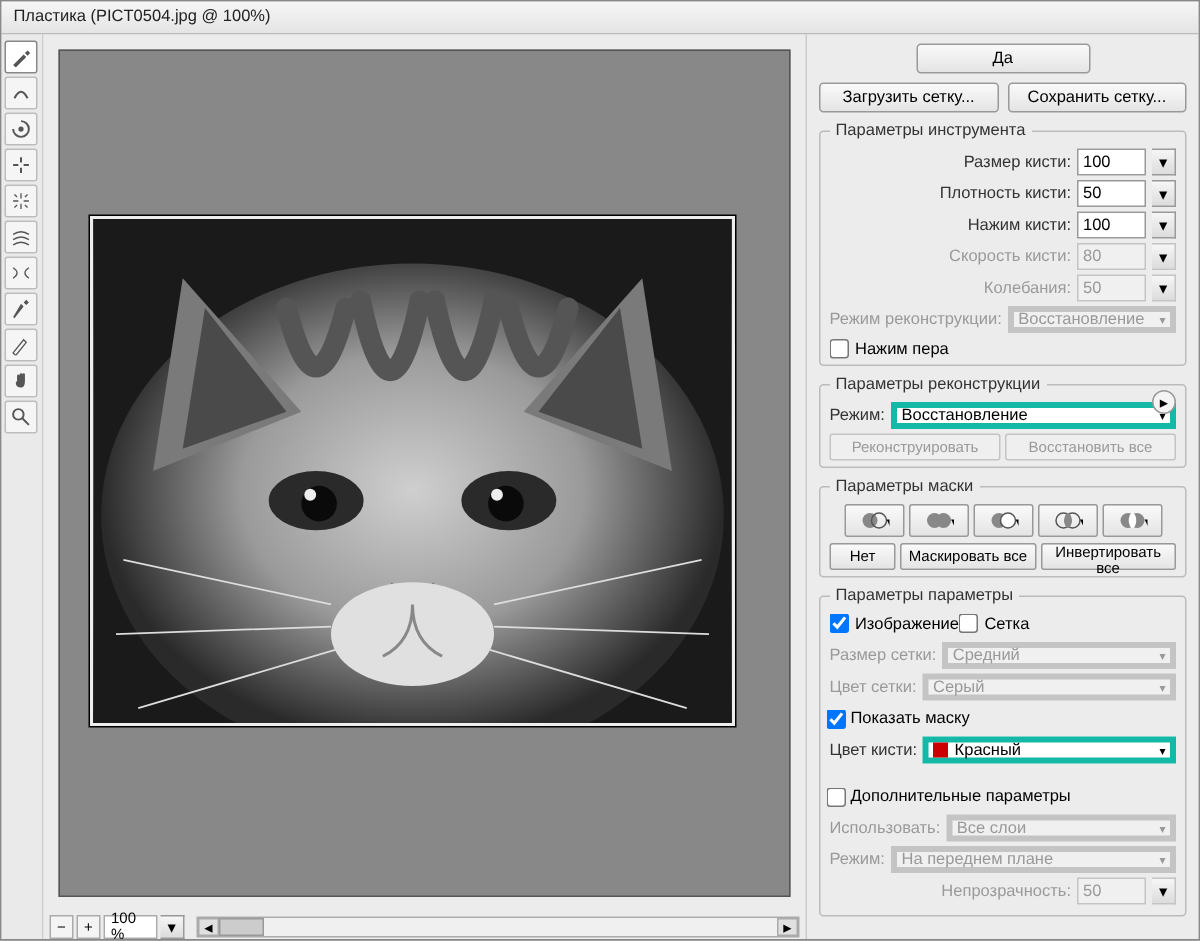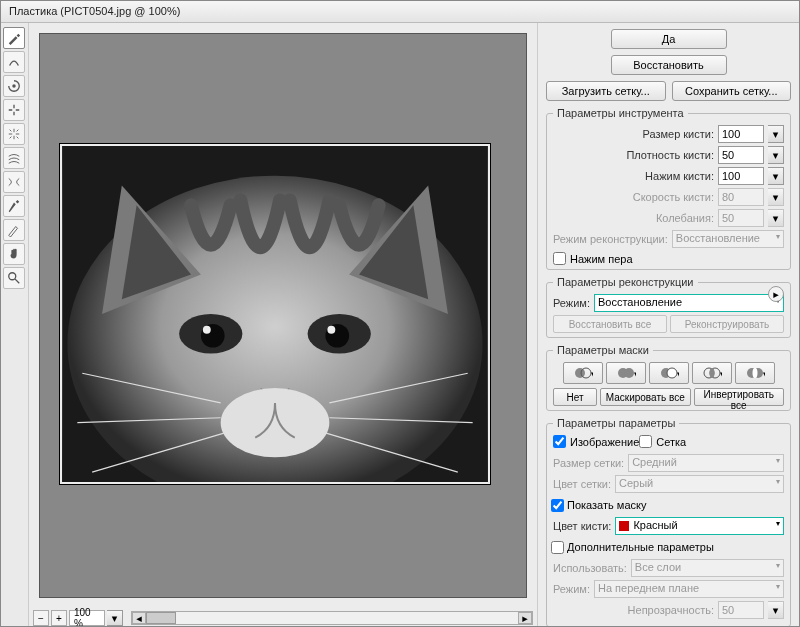--- a/index.html
+++ b/index.html
@@ -27,21 +27,21 @@
   .row2 .bigbtn { flex:1; margin:0;}
   fieldset { border:1px solid #bbb; border-radius:3px; margin-bottom:6px; padding: 6px 6px 4px 6px; position:relative;}
   legend { padding: 0 4px; color:#333; font-size:11px;}
   .field { display:flex; align-items:center; justify-content:flex-end; gap:4px; margin-bottom:3px;}
   .field label { text-align:right; color:#333; }
   .field.disabled label, .field.disabled .txt { color:#9a9a9a; }
   .txt { width:46px; height:18px; border:1px solid #999; background:#fff; padding:1px 3px; }
   .txt.dis { background:#f0f0f0; color:#999; border-color:#c4c4c4;}
   .ddbtn { width:16px; height:18px; border:1px solid #999; border-left:none; background:linear-gradient(#f6f6f6,#dcdcdc); display:flex; align-items:center; justify-content:center; cursor:pointer;}
   .ddbtn.dis { border-color:#c4c4c4; cursor:default;}
-  .select { flex:1; height:18px; border:1px solid #14b8a6; background:#fff; padding:1px 3px; display:flex; align-items:flex-start; justify-content:space-between; cursor:pointer;}
+  .select { flex:1; height:18px; border:4px solid #14b8a6; background:#fff; padding:1px 3px; display:flex; align-items:center; justify-content:space-between; cursor:pointer;}
   .select.dis { background:#f0f0f0; border-color:#c4c4c4; color:#999; cursor:default;}
   .select .tri { font-size:8px;}
   .chk { display:flex; align-items:center; gap:4px; }
   .chk input { width:13px; height:13px; }
   .round { position:absolute; right:6px; top:-2px; width:16px; height:16px; border-radius:50%; border:1px solid #999; background:#f4f4f4; display:flex;align-items:center;justify-content:center; cursor:pointer;}
   .maskrow { display:flex; gap:3px; justify-content:center; margin-bottom:4px;}
   .maskbtn { width:40px; height:22px; border:1px solid #999; background:linear-gradient(#fafafa,#e4e4e4); display:flex; align-items:center; justify-content:center; cursor:pointer; border-radius:2px;}
   .maskbtn svg { width:20px; height:14px;}
   .btnrow { display:flex; gap:3px; }
   .btnrow .sbtn { flex:1; height:18px; border:1px solid #999; background:linear-gradient(#fafafa,#e4e4e4); border-radius:2px; font-size:10px; cursor:pointer; padding:0 2px;}
@@ -159,21 +159,20 @@
       <div class="hscroll">
         <div class="arrow l">◂</div>
         <div class="thumb" style="left:14px;"></div>
         <div class="arrow r">▸</div>
       </div>
     </div>
   </div>
 
   <div class="panel">
     <button class="bigbtn">Да</button>
-    <button class="bigbtn">Восстановить</button>
     <div class="row2">
       <button class="bigbtn">Загрузить сетку...</button>
       <button class="bigbtn">Сохранить сетку...</button>
     </div>
 
     <fieldset>
       <legend>Параметры инструмента</legend>
       <div class="field">
           <label>Размер кисти:</label>
           <input class="txt" value="100" style="">
@@ -216,22 +215,22 @@
       <legend>Параметры реконструкции</legend>
       <div class="round">▸</div>
       <div class="field">
           <label>Режим:</label>
           <div class="select">
             <span>Восстановление</span>
             <span class="tri">▾</span>
           </div>
         </div>
       <div class="btnrow">
+        <button class="sbtn dis">Реконструировать</button>
         <button class="sbtn dis">Восстановить все</button>
-        <button class="sbtn dis">Реконструировать</button>
       </div>
     </fieldset>
 
     <fieldset>
       <legend>Параметры маски</legend>
       <div class="maskrow">
         <div class="maskbtn">
             <svg viewBox="0 0 20 14">
               <circle cx="7" cy="7" r="5" fill="#888"></circle>
               <circle cx="13" cy="7" r="5" fill="none" stroke="#555"></circle>
@@ -306,21 +305,21 @@
           <input type="checkbox" checked="" style="">
           <label>Показать маску</label>
         </div>
       <div class="field">
           <label>Цвет кисти:</label>
           <div class="select">
             <span><span style="display:inline-block;width:10px;height:10px;background:#c00;margin-right:4px;vertical-align:middle;"></span><span>Красный</span></span>
             <span class="tri">▾</span>
           </div>
         </div>
-      <div class="hdrchk" style="margin-top:6px;">
+      <div class="hdrchk" style="margin-top:16px;">
           <input type="checkbox" style="">
           <label>Дополнительные параметры</label>
         </div>
       <div class="field disabled">
           <label>Использовать:</label>
           <div class="select dis">
             <span>Все слои</span>
             <span class="tri">▾</span>
           </div>
         </div>

